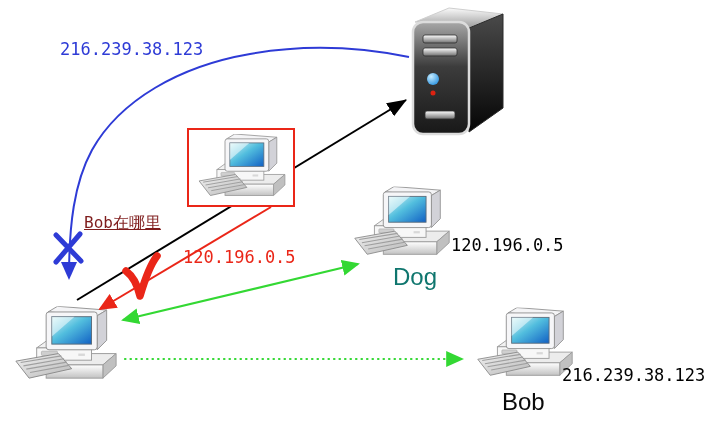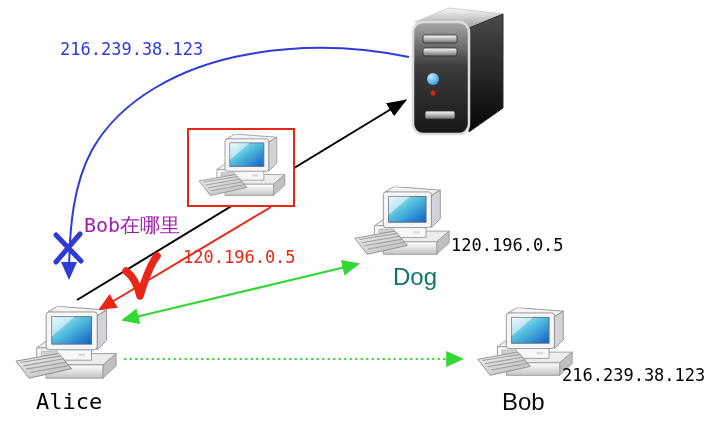--- a/index.html
+++ b/index.html
@@ -8,21 +8,21 @@
   .layer{position:absolute;left:0;top:0;width:713px;height:436px;}
   .node{position:absolute;}
   .node svg{display:block;width:100%;height:100%;}
   .attacker-box{position:absolute;left:187px;top:128px;width:108px;height:79px;
                 box-sizing:border-box;border:2px solid #ea2618;background:#fff;}
   .attacker-box svg{display:block;width:94px;height:68px;margin:4px 0 0 6px;}
   .lbl{position:absolute;white-space:nowrap;line-height:1.15;}
   .mono{font-family:"DejaVu Sans Mono",monospace;}
   .sans{font-family:"Liberation Sans",sans-serif;}
   .lbl-blue-ip{left:60px;top:40px;font-size:17px;color:#2e3bd6;}
-  .lbl-query{left:84px;top:214px;font-size:20px;color:#a21caf;}
+  .lbl-query{left:84px;top:214px;font-size:16px;color:#7f1d1d;text-decoration:underline;}
   .lbl-spoofed-ip{left:183px;top:248px;font-size:17px;color:#ea2618;}
   .lbl-dog-ip{left:451px;top:236px;font-size:17px;color:#000;}
   .lbl-bob-ip{left:562px;top:366px;font-size:17px;color:#000;}
   .lbl-alice{left:36px;top:389px;font-size:22px;color:#000;}
   .lbl-dog{left:393px;top:263px;font-size:24px;color:#0f766e;}
   .lbl-bob{left:502px;top:388px;font-size:24px;color:#0a0a0a;}
 </style>
 </head>
 <body>
 
@@ -156,17 +156,16 @@
     </defs>
     <path d="M 271 207 L 100 309" stroke="#ea2618" stroke-width="2" fill="none" marker-end="url(#mRed)"></path>
     <path d="M 126 271 C 134 277 138 287 140 296 C 145 279 150 265 157 256" stroke="#ea2618" stroke-width="7.5" stroke-linecap="round" stroke-linejoin="round" fill="none"></path>
   </svg>
 
   <div class="lbl mono lbl-blue-ip">216.239.38.123</div>
   <div class="lbl mono lbl-query">Bob在哪里</div>
   <div class="lbl mono lbl-spoofed-ip">120.196.0.5</div>
   <div class="lbl mono lbl-dog-ip">120.196.0.5</div>
   <div class="lbl mono lbl-bob-ip">216.239.38.123</div>
-  <div class="lbl mono lbl-alice">Alice</div>
   <div class="lbl sans lbl-dog">Dog</div>
   <div class="lbl sans lbl-bob">Bob</div>
 
 </div>
 
 </body></html>

